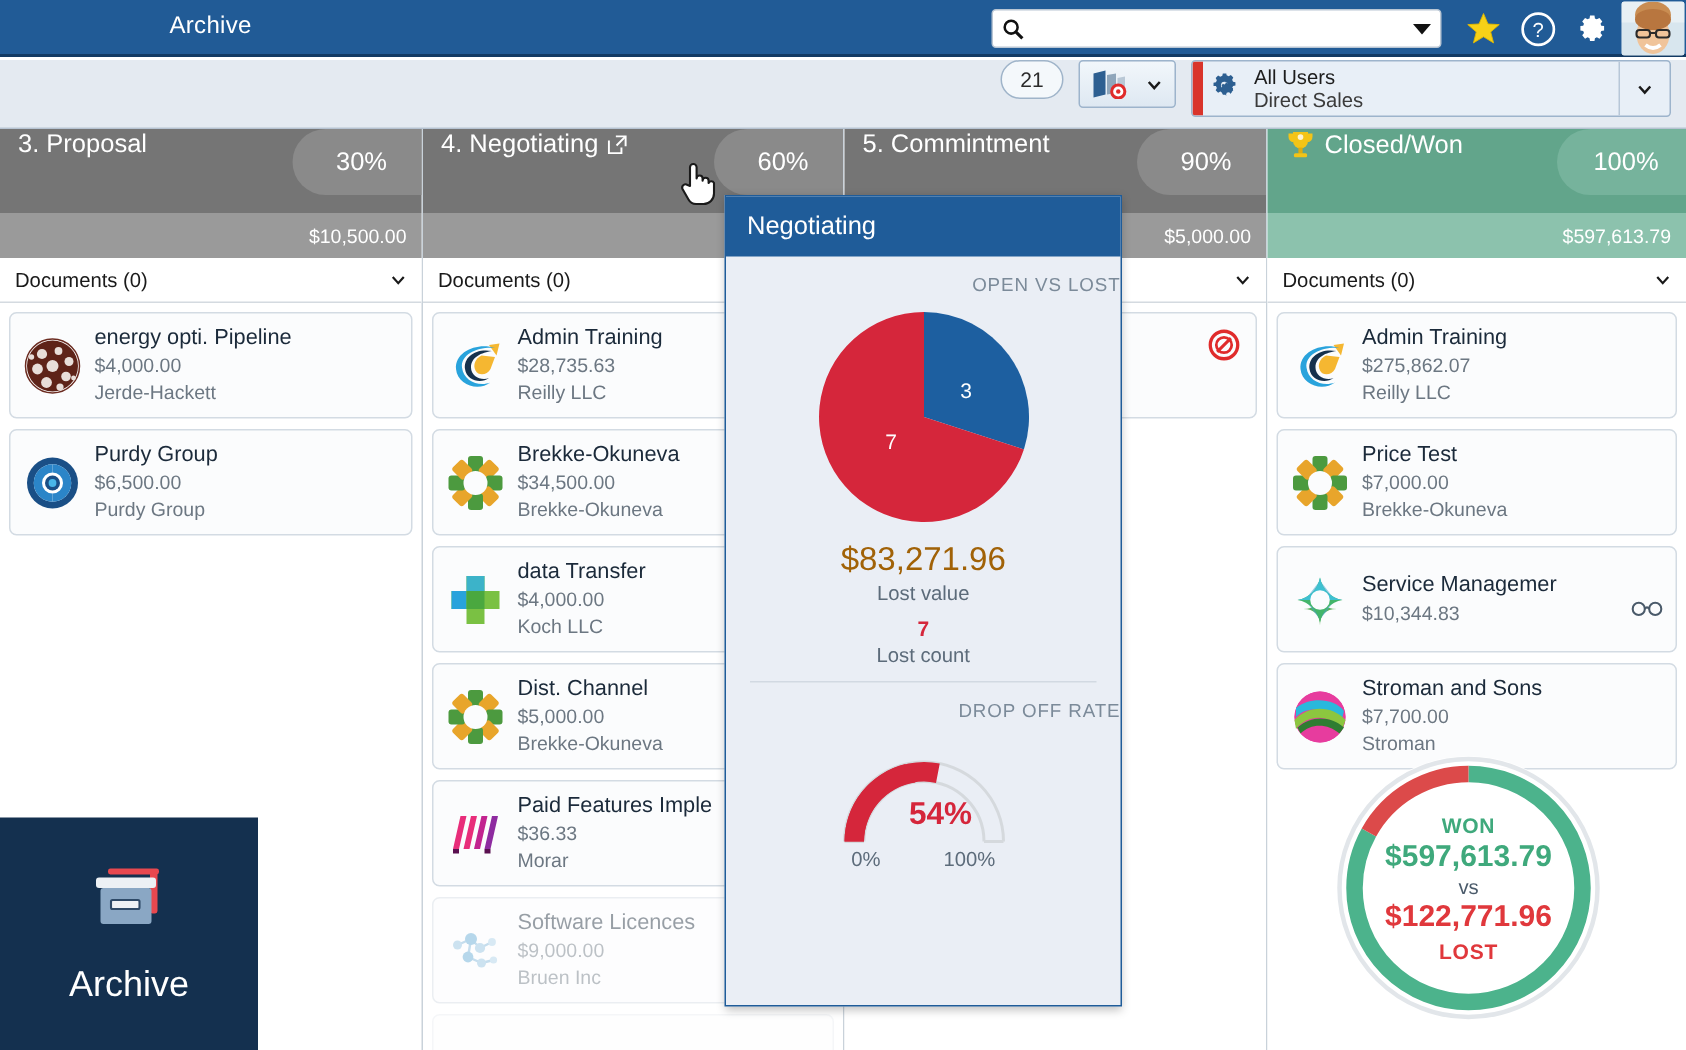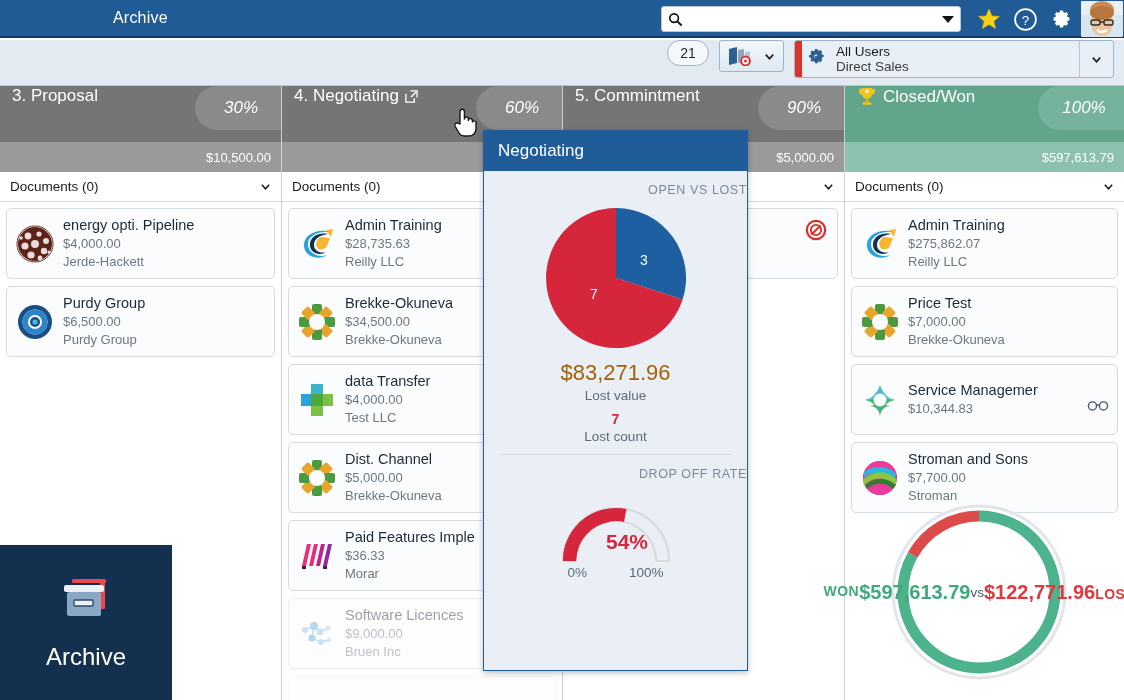--- a/index.html
+++ b/index.html
@@ -94,21 +94,21 @@
   .col-head {
     height: 56px; background: #757575; color: #fff;
     display: flex; align-items: flex-start; position: relative;
   }
   .col-head.won { background: #62a58b; }
   .col-title { font-size: 17px; padding-left: 12px; flex: 1; display:flex; align-items:center; gap:6px;}
   .pct-pill {
     position: absolute; right: 0; top: 0; height: 44px; min-width: 86px;
     background: #8a8a8a; border-radius: 30px 0 0 30px;
     display: flex; align-items: center; justify-content: center;
-    font-size: 17px; padding: 0 14px 0 20px; font-style: italic;
+    font-size: 17px; padding: 0 14px 0 20px;
   }
   .col-head.won .pct-pill { background: #76b39c; }
   .col-sum {
     height: 30px; background: #9a9a9a; color: #fff; font-size: 13px;
     display: flex; align-items: center; justify-content: flex-end;
     padding-right: 10px;
   }
   .col-sum.won { background: #8cc2ad; }
   .docs-bar {
     height: 30px; background: #fff; border-bottom: 1px solid #d4dae0;
@@ -156,21 +156,21 @@
     color: #5c6b7a; margin-top: -4px;
   }
 
   
   .wonlost {
     position: absolute; left: 885px; top: 498px; width: 188px; height: 188px;
     z-index: 30;
   }
   .wl-inner {
     position: absolute; left: 0; top: 0; width: 188px; height: 188px;
-    display: flex; flex-direction: row; align-items: center; justify-content: center;
+    display: flex; flex-direction: column; align-items: center; justify-content: center;
     pointer-events: none;
   }
   .wl-won { font-size: 14px; font-weight: bold; color: #3fa97c; letter-spacing: .5px; margin-bottom: 2px;}
   .wl-v1 { font-size: 20px; font-weight: bold; color: #3fa97c; }
   .wl-vs { font-size: 13.5px; color: #4a5a6a; margin: 1px 0; }
   .wl-v2 { font-size: 20px; font-weight: bold; color: #e0383c; }
   .wl-lost { font-size: 14px; font-weight: bold; color: #e0383c; letter-spacing: .5px; margin-top: 3px;}
 
   
   .archive-badge {
@@ -409,21 +409,21 @@
         <div class="card">
           <svg class="card-ico" viewBox="0 0 40 40">
             <path d="M14 4 h12 v10 h10 v12 h-10 v10 h-12 v-10 h-10 v-12 h10 z" fill="#7ac143"></path>
             <path d="M14 4 h12 v10 h-12 z" fill="#3cb3c9"></path>
             <path d="M4 14 h10 v12 h-10 z" fill="#29a3dc"></path>
             <path d="M14 14 h12 v12 h-12 z" fill="#4aa83f"></path>
           </svg>
           <div class="card-txt">
             <div class="card-title">data Transfer</div>
             <div class="card-amt">$4,000.00</div>
-            <div class="card-comp">Test LLC</div>
+            <div class="card-comp">Koch LLC</div>
           </div>
         </div>
 
         <div class="card">
           <svg class="card-ico" viewBox="0 0 40 40">
             <g transform="translate(20,20)">
               <g fill="#4c9a3f">
                   <rect x="-5" y="-18" width="10" height="11" rx="2"></rect>
                 </g>
               <g fill="#e8a52b" transform="rotate(45)">

